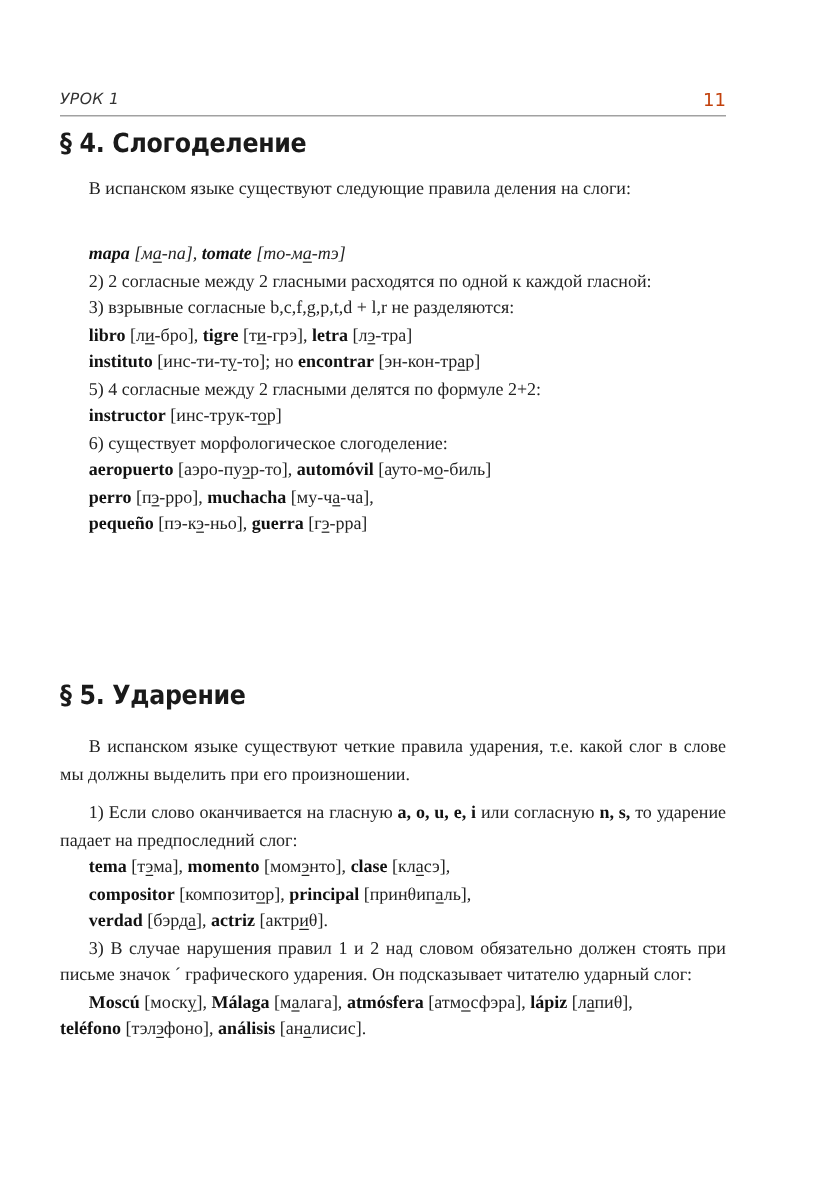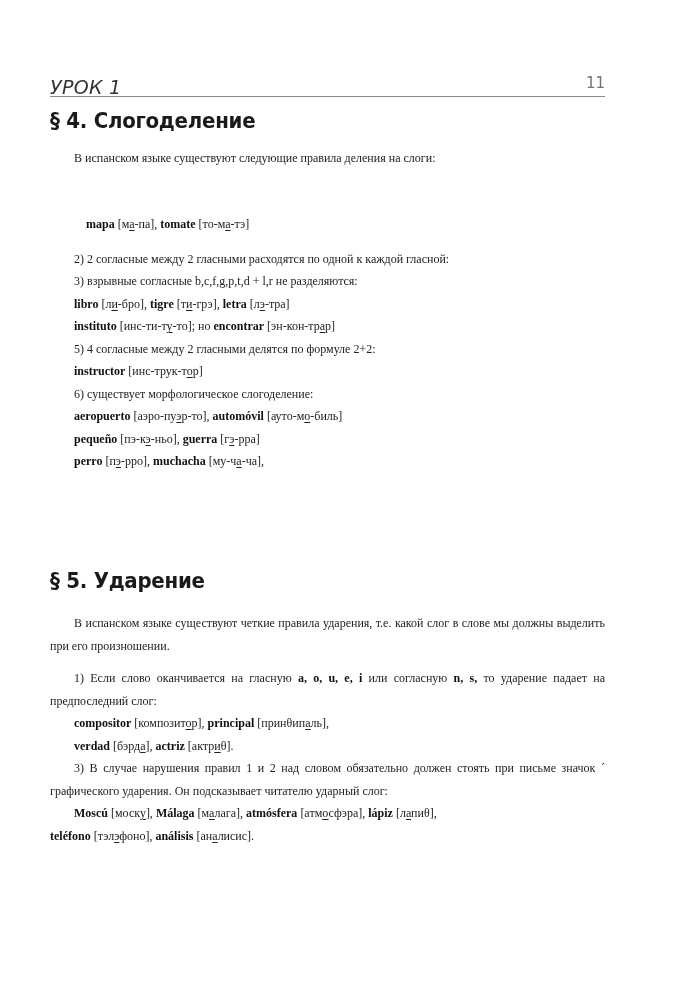--- a/index.html
+++ b/index.html
@@ -1,26 +1,26 @@
 <!DOCTYPE html>
 <html><head>
 <meta charset="utf-8">
 <style>
   html, body { margin: 0; padding: 0; background: #ffffff; }
   body { width: 682px; height: 1000px; position: relative; overflow: hidden; color: #1e1e1e; }
   .page { position: absolute; left: 50px; top: 0; width: 555px; }
   .running-head { position: absolute; top: 74px; left: 0; width: 555px; height: 22px;
     border-bottom: 1px solid #8a8a8a; font-family: "DejaVu Sans", sans-serif; }
-  .rh-left { position: absolute; left: 0; top: 2px; font-size: 19px; font-style: italic; color: #333; letter-spacing: 0.3px; }
-  .rh-right { position: absolute; right: 0; top: 0px; font-size: 15px; color: #737373; }
+  .rh-left { position: absolute; left: 0; top: 2px; font-size: 13px; font-style: italic; color: #333; letter-spacing: 0.3px; }
+  .rh-right { position: absolute; right: 0; top: 0px; font-size: 15px; color: #c2410c; }
   h2 { font-family: "DejaVu Sans", sans-serif; font-weight: bold; font-size: 22px; margin: 0;
     position: absolute; left: 0; color: #1a1a1a; letter-spacing: -0.3px; transform: scaleX(0.9); transform-origin: left; }
   #h-s4 { top: 108px; }
   #h-s5 { top: 568px; }
-  .body-text { font-family: "Liberation Serif", serif; font-size: 12px; line-height: 22.5px; color: #222; }
+  .body-text { font-family: "Liberation Serif", serif; font-size: 15px; line-height: 22.5px; color: #222; }
   .block { position: absolute; left: 0; width: 555px; }
   .para { text-indent: 24px; text-align: justify; margin: 0; }
   .hang { margin: 0; text-indent: 24px; text-align: justify; }
   .ex { margin: 0; padding-left: 24px; }
   b { font-weight: bold; color: #111; }
   u { text-decoration: underline; text-underline-offset: 2px; }
   #intro4 { top: 147px; }
   #rules4 { top: 201px; }
   #intro5 { top: 612px; }
   #rules5 { top: 667px; }
@@ -32,38 +32,39 @@
   <div class="running-head">
     <span class="rh-left">УРОК 1</span>
     <span class="rh-right">11</span>
   </div>
 
   <h2 id="h-s4">§ 4. Слогоделение</h2>
   <div class="block body-text" id="intro4">
     <p class="para">В испанском языке существуют следующие правила деления на слоги:</p>
   </div>
   <div class="block body-text" id="rules4">
-      <p class="ex" style="margin: 12px;"><b>mapa</b><span> [м</span><u>а</u><span>-па], </span><b>tomate</b><span> [то-м</span><u>а</u><span>-тэ]</span></p>
+      <p class="ex" style="margin: 0px; font-style: italic;"><b>mapa</b><span> [м</span><u>а</u><span>-па], </span><b>tomate</b><span> [то-м</span><u>а</u><span>-тэ]</span></p>
       <p class="hang" style="margin: 0px;"><span>2) 2 согласные между 2 гласными расходятся по одной к каждой гласной:</span></p>
       <p class="hang" style="margin: 0px;"><span>3) взрывные согласные b,c,f,g,p,t,d + l,r не разделяются:</span></p>
       <p class="ex" style="margin: 0px;"><b>libro</b><span> [л</span><u>и</u><span>-бро], </span><b>tigre</b><span> [т</span><u>и</u><span>-грэ], </span><b>letra</b><span> [л</span><u>э</u><span>-тра]</span></p>
       <p class="ex" style="margin: 0px;"><b>instituto</b><span> [инс-ти-т</span><u>у</u><span>-то]; но </span><b>encontrar</b><span> [эн-кон-тр</span><u>а</u><span>р]</span></p>
       <p class="hang" style="margin: 0px;"><span>5) 4 согласные между 2 гласными делятся по формуле 2+2:</span></p>
       <p class="ex" style="margin: 0px;"><b>instructor</b><span> [инс-трук-т</span><u>о</u><span>р]</span></p>
       <p class="hang" style="margin: 0px; font-family: Liberation Serif, serif;"><span>6) существует морфологическое слогоделение:</span></p>
       <p class="ex" style="margin: 0px;"><b>aeropuerto</b><span> [аэро-пу</span><u>э</u><span>р-то], </span><b>automóvil</b><span> [ауто-м</span><u>о</u><span>-биль]</span></p>
+      <p class="ex" style="margin: 0px;"><b>perro</b><span> [п</span><u>э</u><span>-рро], </span><b>muchacha</b><span> [му-ч</span><u>а</u><span>-ча],</span></p>
       <p class="ex" style="margin: 0px;"><b>pequeño</b><span> [пэ-к</span><u>э</u><span>-ньо], </span><b>guerra</b><span> [г</span><u>э</u><span>-рра]</span></p>
-      <p class="ex" style="margin: 0px;"><b>perro</b><span> [п</span><u>э</u><span>-рро], </span><b>muchacha</b><span> [му-ч</span><u>а</u><span>-ча],</span></p>
     </div>
 
   <h2 id="h-s5">§ 5. Ударение</h2>
   <div class="block body-text" id="intro5">
     <p class="para">В испанском языке существуют четкие правила ударения, т.е. какой слог в слове мы должны выделить при его произношении.</p>
   </div>
   <div class="block body-text" id="rules5">
       <p class="hang" style="margin: 0px;"><span>1) Если слово оканчивается на гласную </span><b>a, o, u, e, i</b><span> или согласную </span><b>n, s,</b><span> то ударение падает на предпоследний слог:</span></p>
+      <p class="ex" style="margin: 0px;"><b>tema</b><span> [т</span><u>э</u><span>ма], </span><b>momento</b><span> [мом</span><u>э</u><span>нто], </span><b>clase</b><span> [кл</span><u>а</u><span>сэ],</span></p>
       <p class="ex" style="margin: 0px;"><b>compositor</b><span> [композит</span><u>о</u><span>р], </span><b>principal</b><span> [принθип</span><u>а</u><span>ль],</span></p>
       <p class="ex" style="margin: 0px;"><b>verdad</b><span> [бэрд</span><u>а</u><span>], </span><b>actriz</b><span> [актр</span><u>и</u><span>θ].</span></p>
       <p class="hang" style="margin: 0px;"><span>3) В случае нарушения правил 1 и 2 над словом обязательно должен стоять при письме значок ´ графического ударения. Он подсказывает читателю ударный слог:</span></p>
       <p class="ex" style="margin: 0px;"><b>Moscú</b><span> [моск</span><u>у</u><span>], </span><b>Málaga</b><span> [м</span><u>а</u><span>лага], </span><b>atmósfera</b><span> [атм</span><u>о</u><span>сфэра], </span><b>lápiz</b><span> [л</span><u>а</u><span>пиθ],</span></p>
       <p class="" style="margin: 0px;"><b>teléfono</b><span> [тэл</span><u>э</u><span>фоно], </span><b>análisis</b><span> [ан</span><u>а</u><span>лисис].</span></p>
     </div>
 </div>
 
 </body></html>

